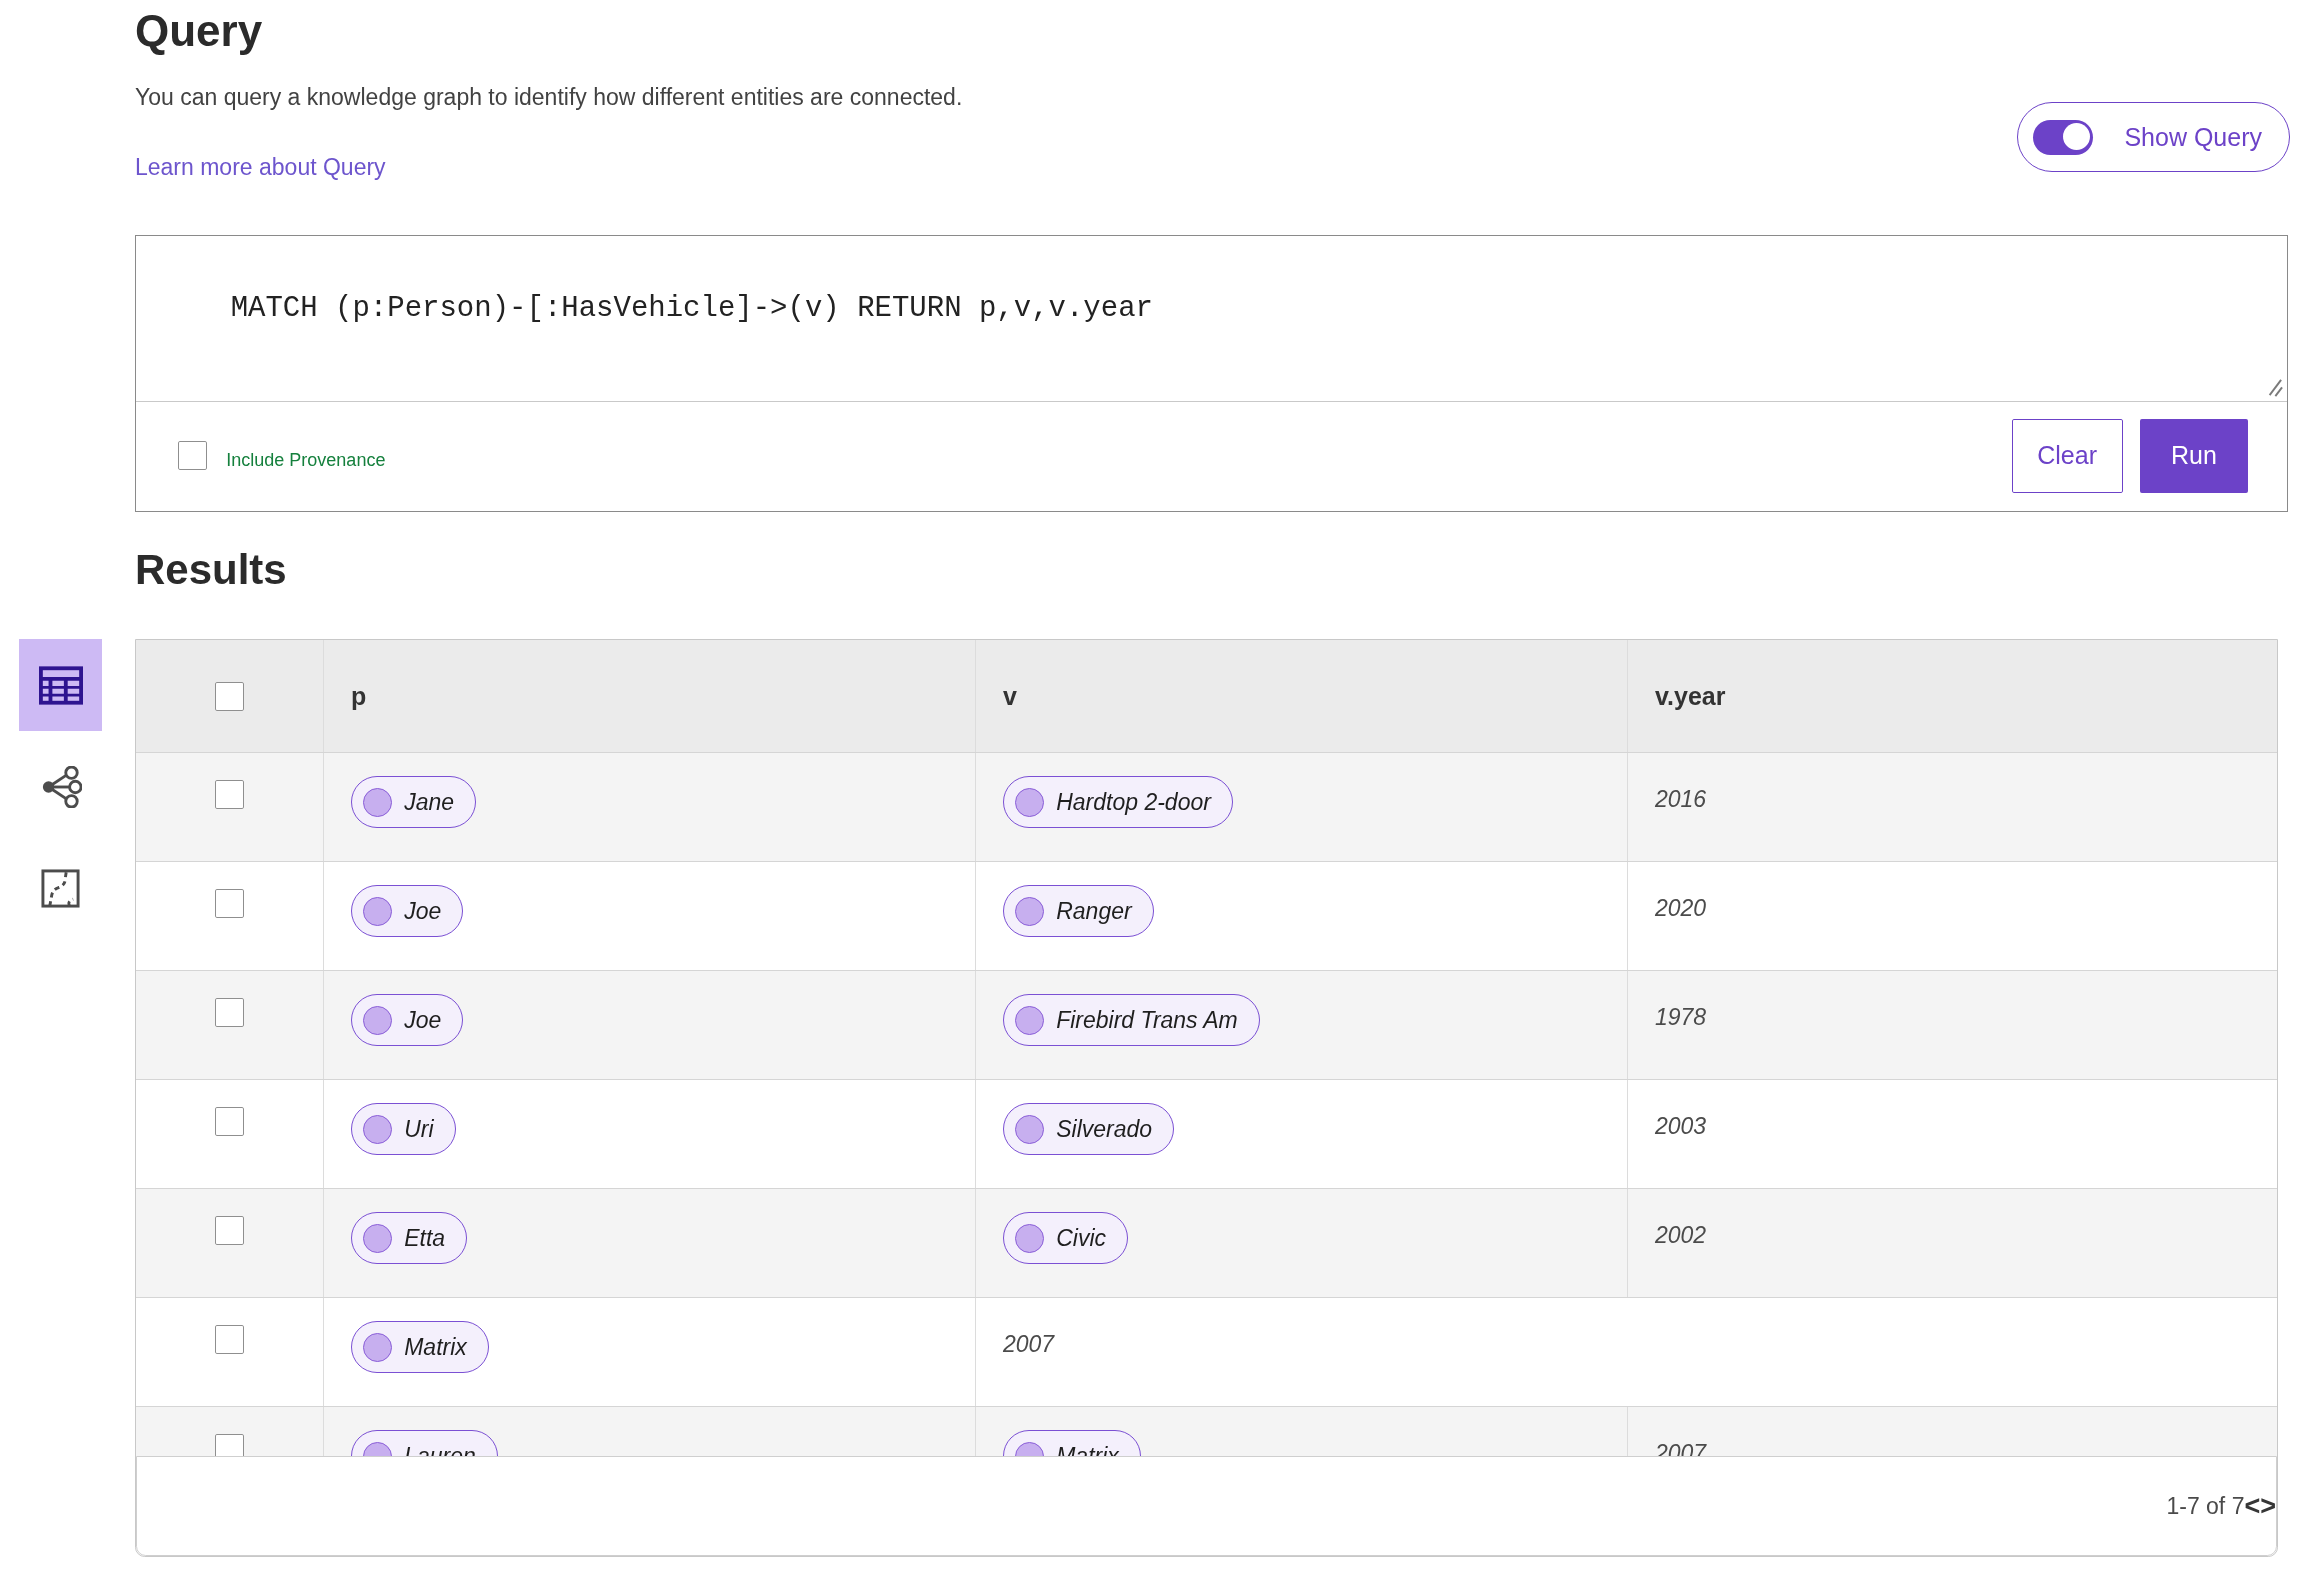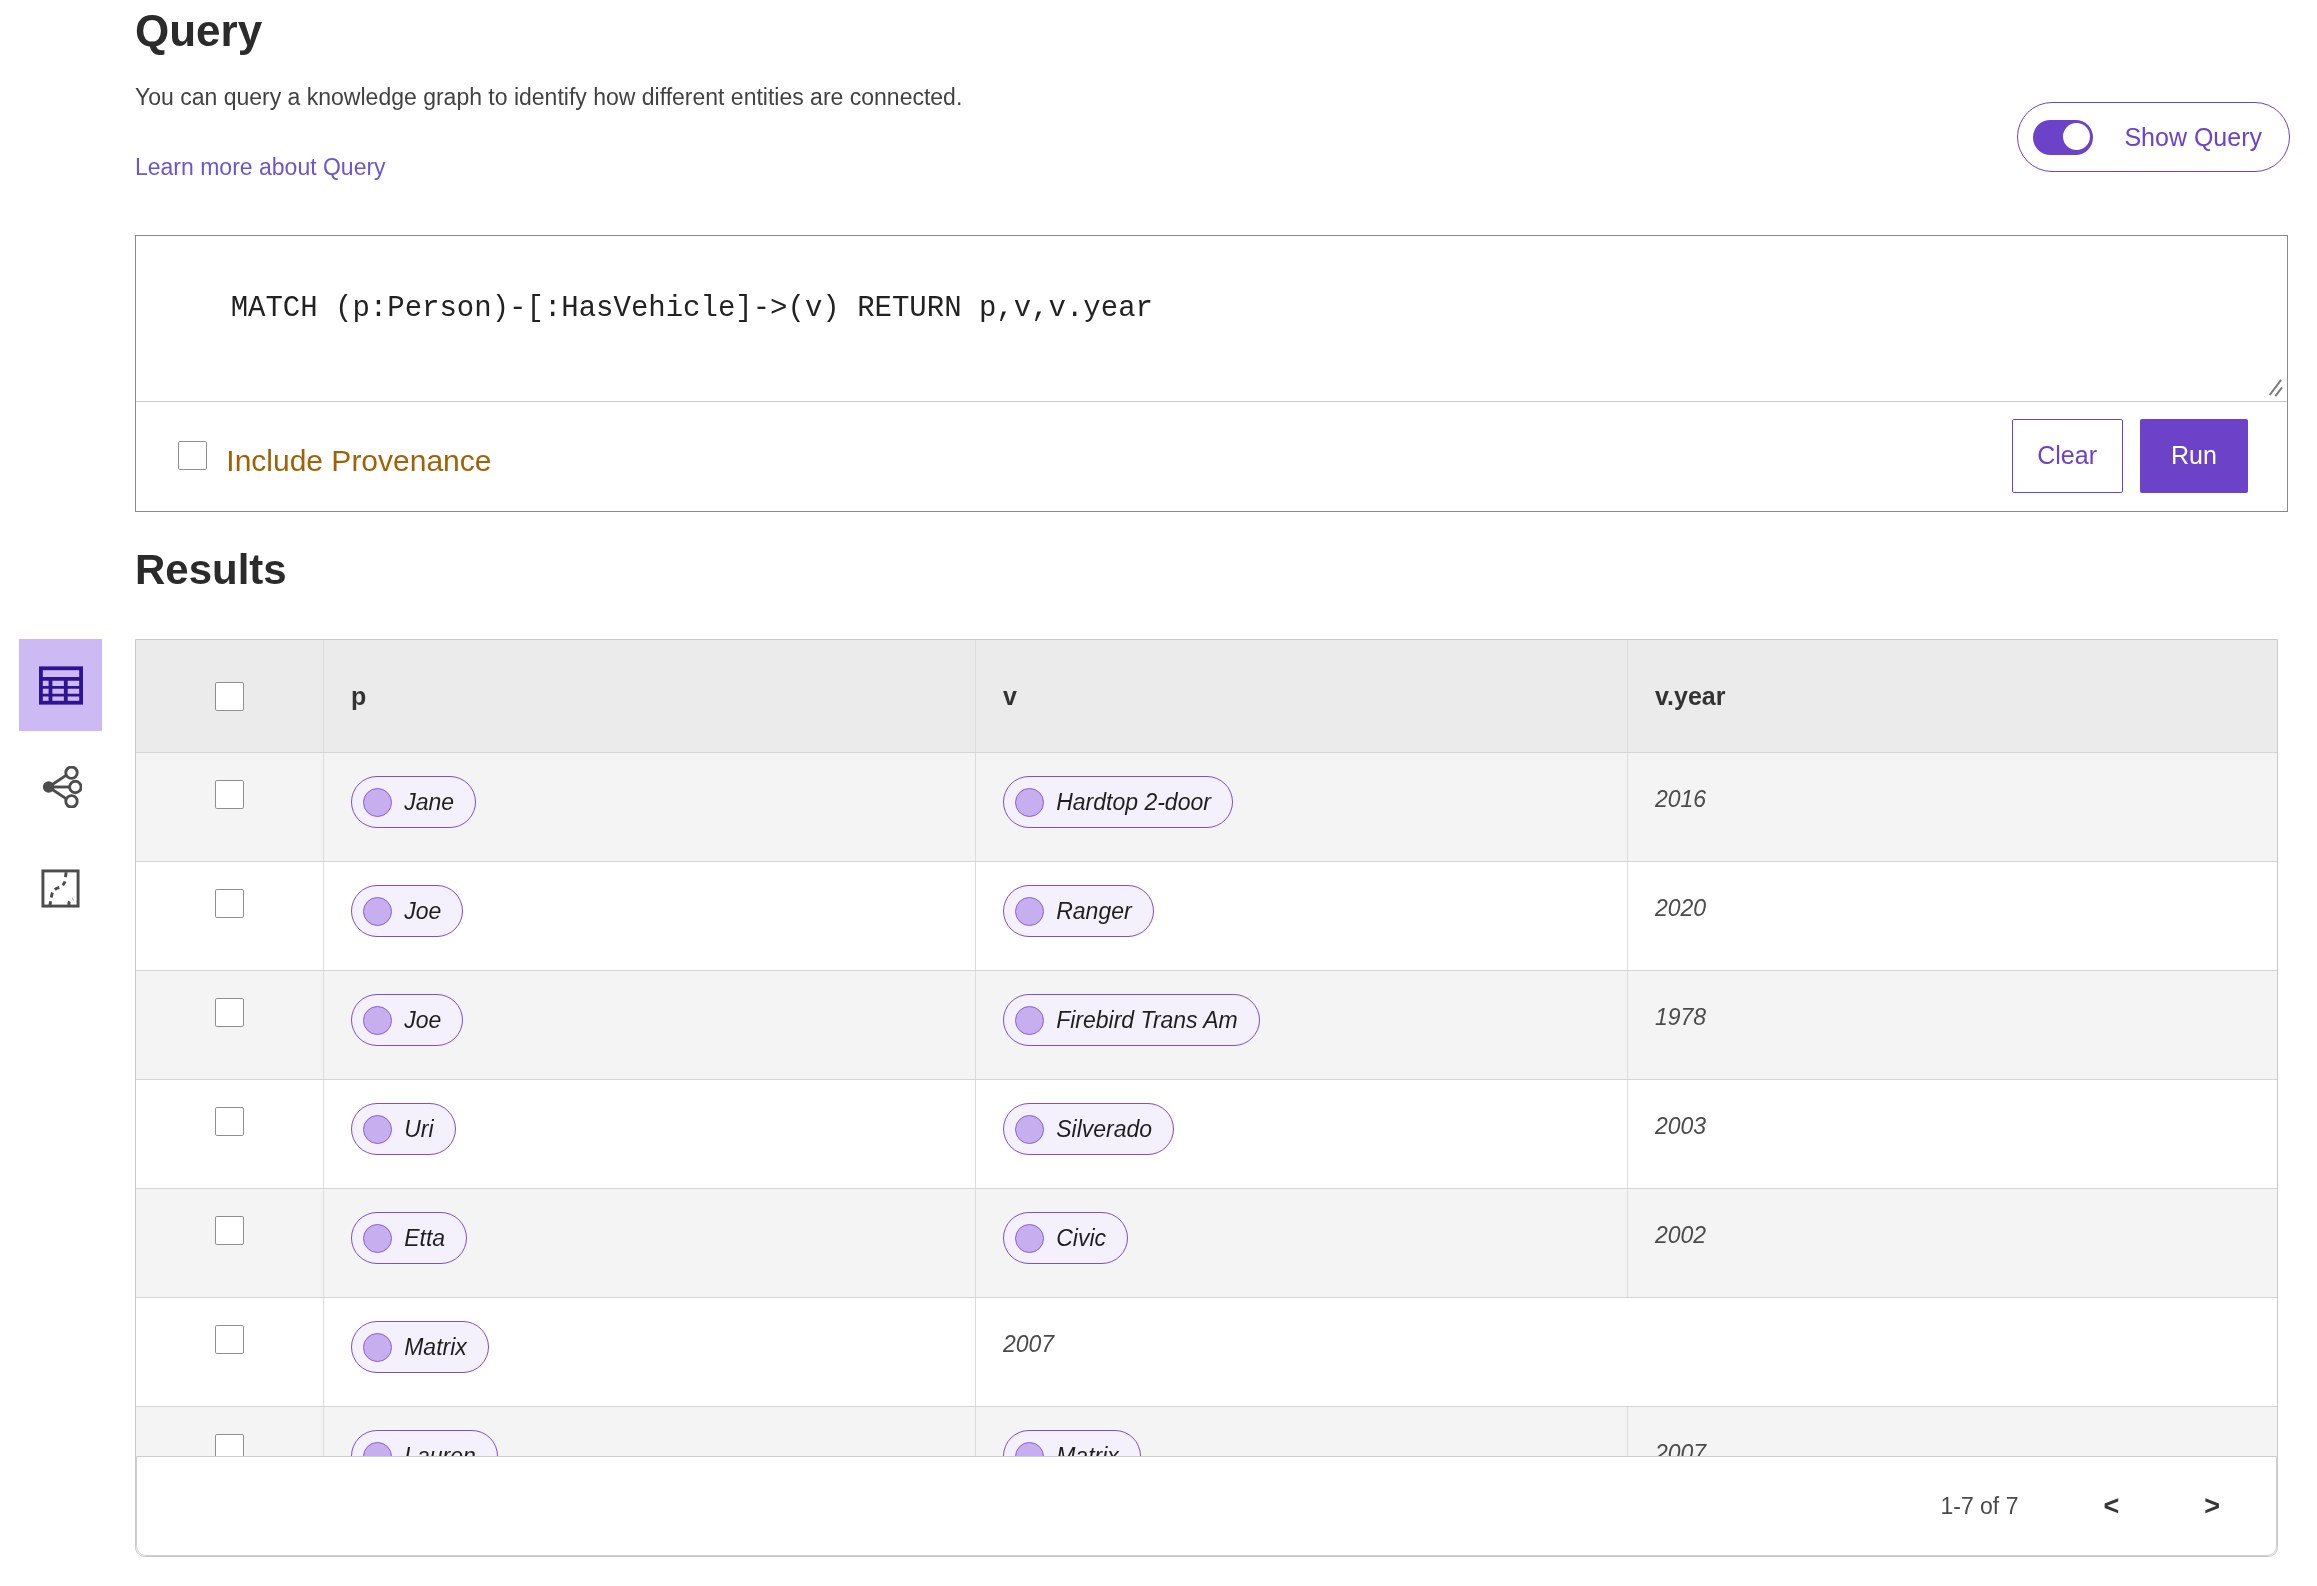--- a/index.html
+++ b/index.html
@@ -31,21 +31,21 @@
     position:relative; height:166px; border-bottom:1.9px solid #c9c9c9;
     padding:23px 25px; font-family:"Liberation Mono","DejaVu Sans Mono",monospace;
     font-size:29px; color:#222; white-space:pre; overflow:hidden; cursor:text;
   }
   .resize-handle { position:absolute; right:3.9px; bottom:3.9px; cursor:nwse-resize; }
   .panel-footer { height:107px; display:flex; align-items:center; padding:0 39px 0 42px; }
   .checkbox {
     display:inline-block; width:29px; height:29px; background:#fff;
     border:1.9px solid #8f8f8f; border-radius:1.9px; cursor:pointer; flex:none;
   }
-  .prov-label { font-size:30px; color:#a16207; margin-left:19.3px;margin-top:10px; }
+  .prov-label { font-size:18px; color:#15803d; margin-left:19.3px;margin-top:10px; }
   .spacer { flex:1; }
   .btn { height:74px; font-size:25px; border-radius:1.9px; cursor:pointer; font-family:inherit; }
   .btn-clear { width:111px; background:#fff; border:1.9px solid #6c42c8; color:#6c42c8; margin-right:17.4px; }
   .btn-run { width:108px; background:#6c42c8; border:none; color:#fff; }
 
   
   .results-title { position:absolute; left:135px; top:546px; font-size:42px; font-weight:700; color:#2b2b2b; }
 
   .view-switcher { position:absolute; left:19.3px; top:639px; width:83px; }
   .view-btn { width:83px; height:92px; display:flex; align-items:center; justify-content:center; cursor:pointer; background:transparent; border:none; }
@@ -72,21 +72,21 @@
   .pill {
     display:inline-flex; align-items:center; height:52px; border-radius:26px;
     border:1.9px solid #7b50d4; background:#f4f0fc; padding:0 21px 0 10.6px; gap:12.6px; cursor:pointer;
   }
   .pill-dot { width:29px; height:29px; border-radius:50%; background:#c7afef; border:1.9px solid #8a5ed8; flex:none; }
   .pill-label { font-size:23px; color:#1f1f1f; white-space:nowrap; }
 
   .table-footer {
     position:absolute; left:0; right:0; bottom:0; height:100px; background:#fff;
     border:1px solid #cfcfcf; border-radius:0 0 9.7px 9.7px;
-    display:flex; align-items:center; justify-content:flex-end; gap:85px; padding-right:56px;
+    display:flex; align-items:center; justify-content:flex-end; 
   }
   .page-range { font-size:23px; color:#4a4a4a; }
   .chev { font-size:27px; font-weight:700; color:#363636; background:none; border:none; cursor:pointer; font-family:inherit; line-height:1; }
 </style>
 </head>
 <body>
 
 <h1 class="page-title">Query</h1>
 <p class="desc">You can query a knowledge graph to identify how different entities are connected.</p>
 <a class="learn-link">Learn more about Query</a>

